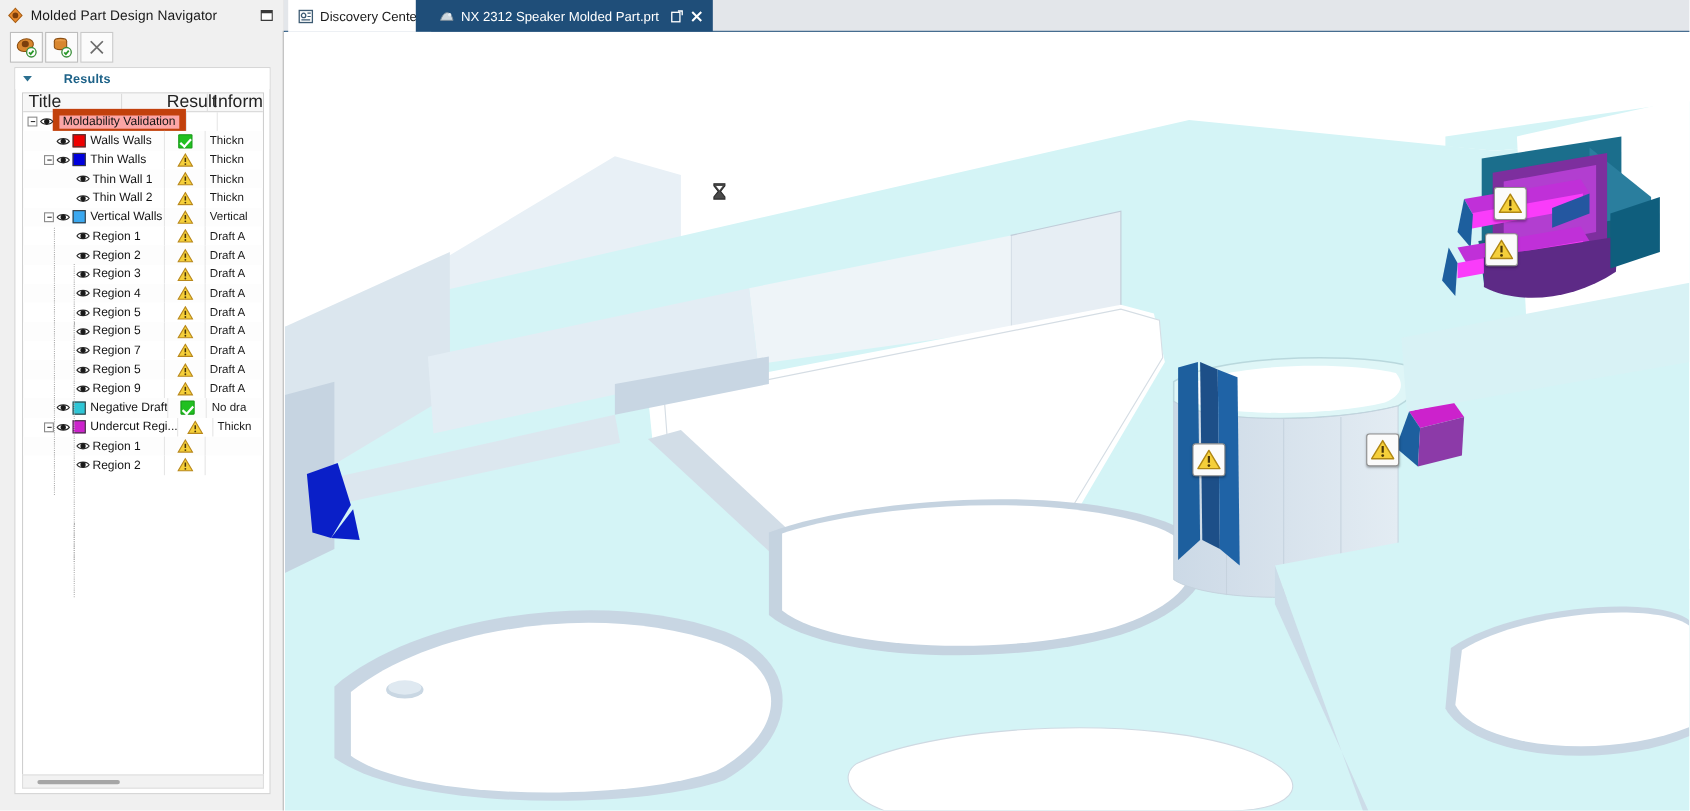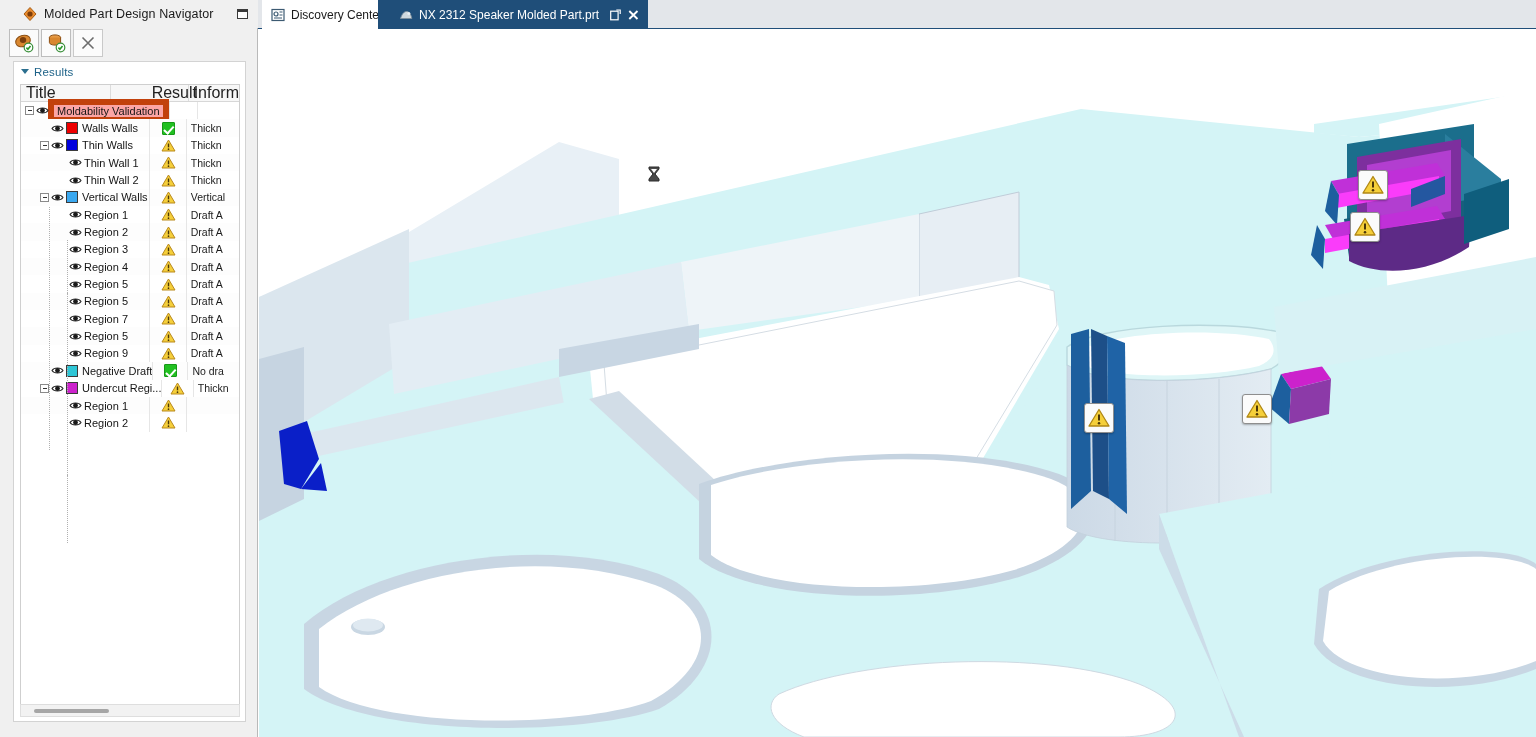--- a/index.html
+++ b/index.html
@@ -15,21 +15,21 @@
   
   #nav-panel {
     position: absolute; left: 0; top: 0;
     width: 258px; height: 737px;
     background: #f0f0f0;
     border-right: 1px solid #b9b9b9;
   }
   .panel-titlebar {
     position: absolute; left: 0; top: 0; width: 258px; height: 28px;
     display: flex; align-items: center; gap: 6px;
-    padding: 0 22px;
+    padding: 0 6px;
     background: #f0f0f0;
   }
   .panel-title-icon { width: 16px; height: 16px; flex: 0 0 16px; position: relative; }
   .panel-title-text {
     font-size: 12.5px; color: #1a1a1a; white-space: nowrap;
     letter-spacing: 0.1px;
   }
   .panel-max-btn {
     position: absolute; right: 7px; top: 6px;
     width: 17px; height: 15px;
@@ -65,21 +65,21 @@
     height: 19px; display: flex; align-items: center; gap: 5px;
     padding-left: 7px; background: #ffffff;
   }
   .tri {
     width: 0; height: 0;
     border-left: 4.5px solid transparent;
     border-right: 4.5px solid transparent;
     border-top: 5px solid #2b6f8f;
   }
   .results-label {
-    font-size: 11.5px; color: #1d6288; font-weight: 400; letter-spacing: .15px;
+    font-size: 11.5px; color: #1d6288; font-weight: 700; letter-spacing: .15px; margin-left: 24px;
   }
 
   .tree-frame {
     position: absolute; left: 6px; top: 22px;
     width: 220px; height: 631px;
     border: 1px solid #cfcfcf;
     background: #fff;
     overflow: hidden;
   }
   .tree-head {

